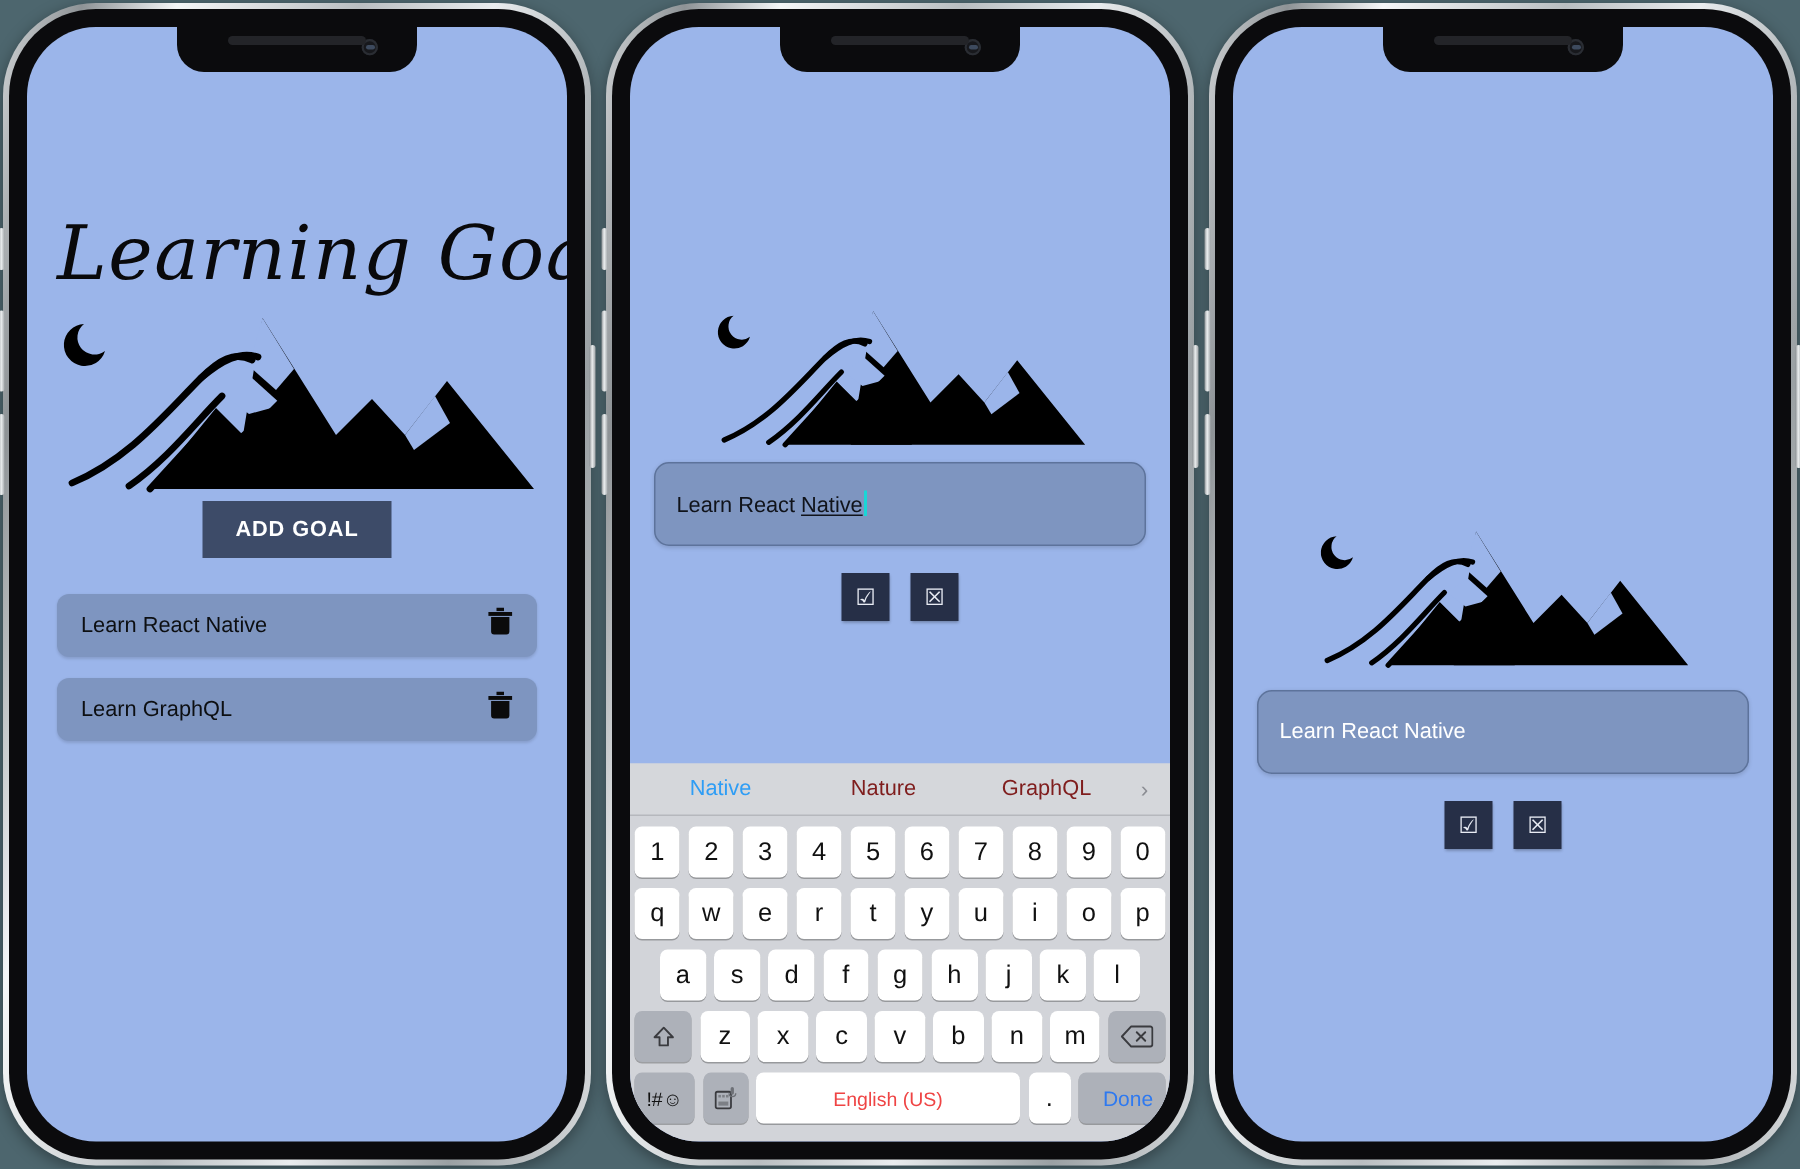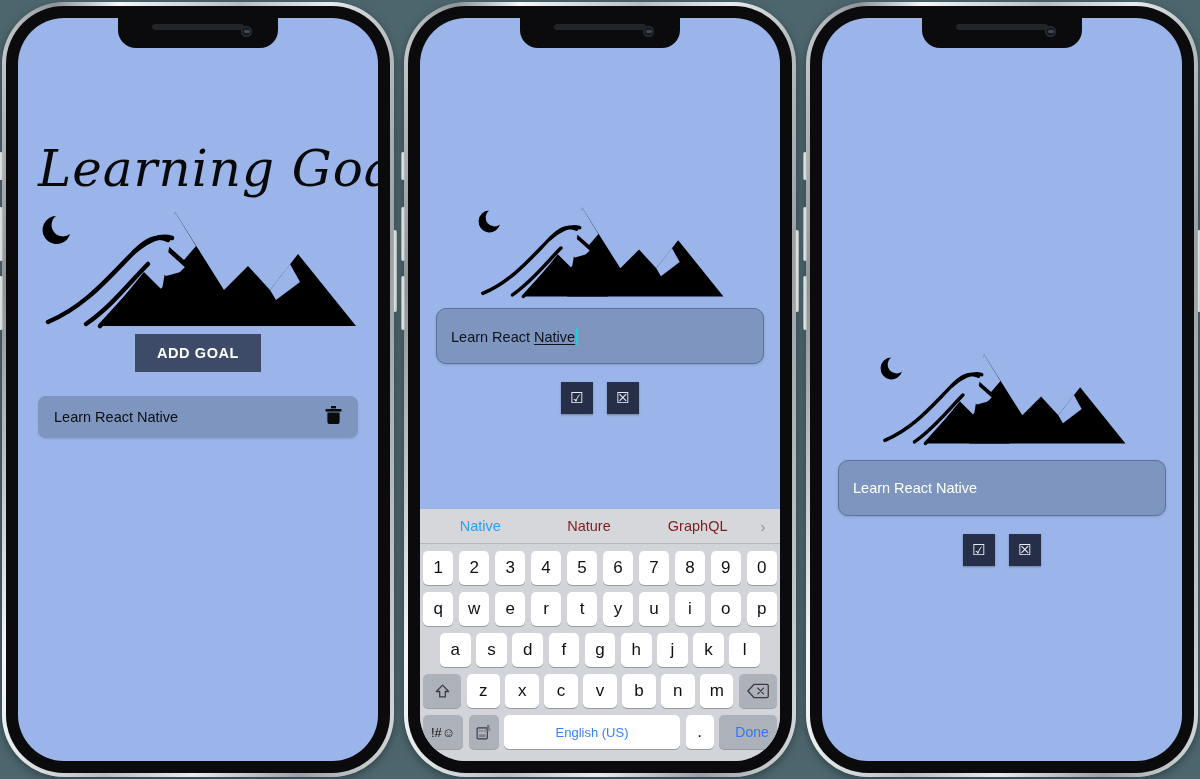--- a/index.html
+++ b/index.html
@@ -206,21 +206,21 @@
     font-family:"Liberation Sans", sans-serif;
   }
   .key.gray{background:#adb1b9;box-shadow:0 1px 0 rgba(0,0,0,.25);}
   .krow.r2{padding:0 3px;}
   .krow.r3{padding:0 20px;}
   .krow.r4 .key{flex:1 1 0;}
   .krow.r4 .wide{flex:0 0 38px;}
   .krow.r5{padding:0 3px;gap:5.5px;}
   .krow.r5 .k-sym{flex:0 0 40px;font-size:13px;}
   .krow.r5 .k-emoji{flex:0 0 30px;}
-  .krow.r5 .k-space{flex:1 1 auto;font-size:13px;color:#3b82f6;}
+  .krow.r5 .k-space{flex:1 1 auto;font-size:13px;color:#ef4444;}
   .krow.r5 .k-dot{flex:0 0 26px;}
   .krow.r5 .k-done{flex:0 0 50px;font-size:14px;color:#2e79f0;background:#adb1b9;padding-left:8px;}
   .shift-ico{width:17px;height:17px;}
   .bksp-ico{width:22px;height:16px;}
   .kbd-ico{width:17px;height:17px;}
 </style>
 </head>
 <body>
 
 <div class="stage">
@@ -254,20 +254,30 @@
             <path d="M48 130 C74 112 92 88 110 70" fill="none" stroke="#000" stroke-width="4.5" stroke-linecap="round"></path>
             <path d="M96 58 C110 46 122 40 134 44" fill="none" stroke="#000" stroke-width="4.5" stroke-linecap="round"></path>
           </svg>
         </div>
 
         <button class="add-goal">ADD GOAL</button>
 
         <div class="goal-list">
           <div class="goal-item">
             <span class="goal-text">Learn React Native</span>
+            <span class="trash">
+              <svg width="17" height="19" viewBox="0 0 17 19" aria-hidden="true">
+                <rect x="6" y="0" width="5" height="2.4" fill="#0b0b0b"></rect>
+                <rect x="0.6" y="3" width="15.8" height="2.6" fill="#0b0b0b"></rect>
+                <path d="M2.4 6.4 h12.2 v9.6 a2 2 0 0 1 -2 2 h-8.2 a2 2 0 0 1 -2 -2 z" fill="#0b0b0b"></path>
+              </svg>
+            </span>
+          </div>
+          <div class="goal-item">
+            <span class="goal-text">Learn GraphQL</span>
             <span class="trash">
               <svg width="17" height="19" viewBox="0 0 17 19" aria-hidden="true">
                 <rect x="6" y="0" width="5" height="2.4" fill="#0b0b0b"></rect>
                 <rect x="0.6" y="3" width="15.8" height="2.6" fill="#0b0b0b"></rect>
                 <path d="M2.4 6.4 h12.2 v9.6 a2 2 0 0 1 -2 2 h-8.2 a2 2 0 0 1 -2 -2 z" fill="#0b0b0b"></path>
               </svg>
             </span>
           </div>
         </div>
       </div>

